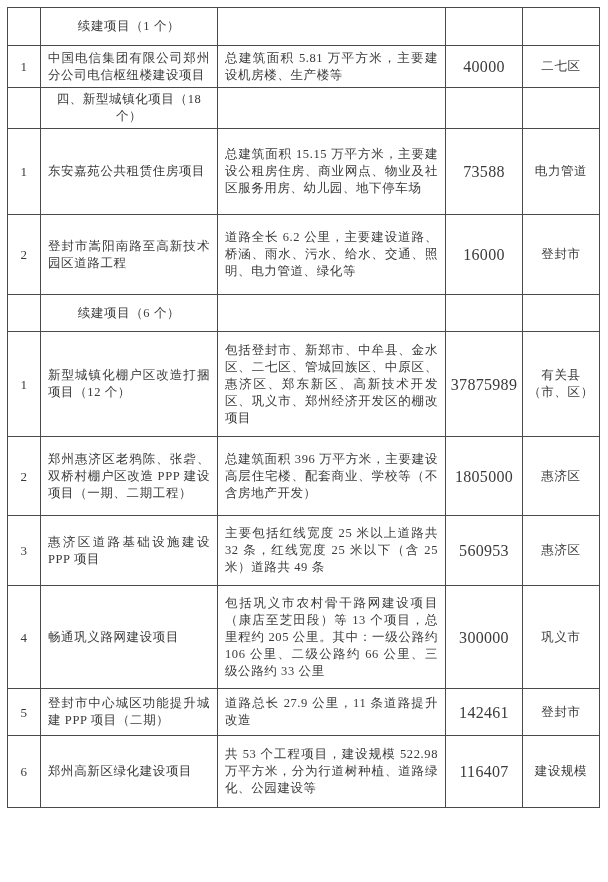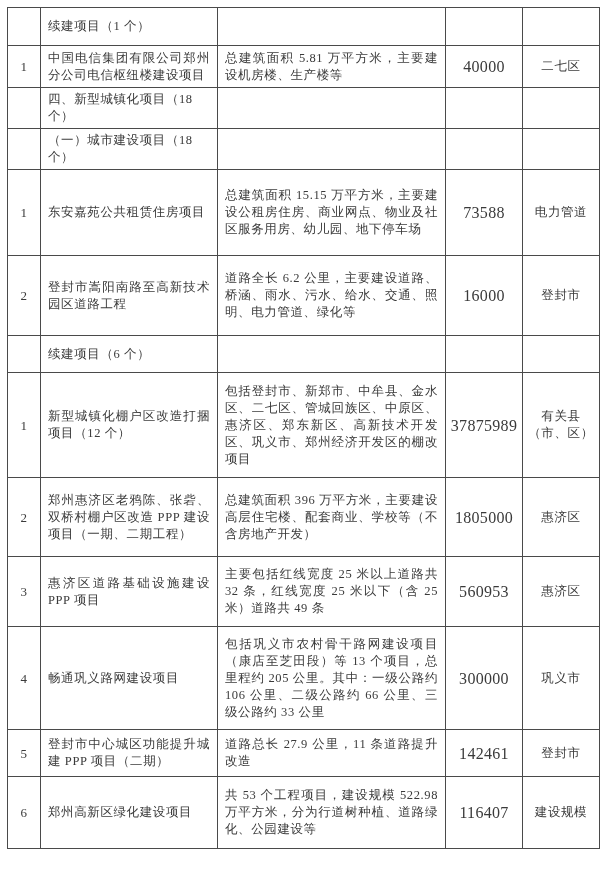--- a/index.html
+++ b/index.html
@@ -39,21 +39,21 @@
     text-align: justify;
     padding: 3px 7px;
   }
   td.desc {
     text-align: justify;
     padding: 3px 7px;
     margin-left: 16px;
   }
   td.amt { text-align: center; font-size: 16px; letter-spacing: 0.3px; }
   td.loc { text-align: center; padding: 2px 2px; }
-  tr.section td.name { text-align: left; }
+  tr.section td.name { text-align: center; }
 </style>
 </head>
 <body>
 
 <div class="page">
   <table class="projects">
     <colgroup>
       <col class="c-num">
         <col class="c-name">
         <col class="c-desc">
@@ -71,27 +71,20 @@
       <tr style="height:42px;">
         <td class="num">1</td>
         <td class="name">中国电信集团有限公司郑州分公司电信枢纽楼建设项目</td>
         <td class="desc">总建筑面积 5.81 万平方米，主要建设机房楼、生产楼等</td>
         <td class="amt">40000</td>
         <td class="loc">二七区</td>
       </tr>
       <tr class="section" style="height:35px;">
         <td class="num"></td>
         <td class="name">四、新型城镇化项目（18 个）</td>
-        <td class="desc"></td>
-        <td class="amt"></td>
-        <td class="loc"></td>
-      </tr>
-      <tr class="section" style="height:39px;">
-        <td class="num"></td>
-        <td class="name">（一）城市建设项目（18 个）</td>
         <td class="desc"></td>
         <td class="amt"></td>
         <td class="loc"></td>
       </tr>
       <tr style="height:86px;">
         <td class="num">1</td>
         <td class="name">东安嘉苑公共租赁住房项目</td>
         <td class="desc">总建筑面积 15.15 万平方米，主要建设公租房住房、商业网点、物业及社区服务用房、幼儿园、地下停车场</td>
         <td class="amt">73588</td>
         <td class="loc">电力管道</td>

